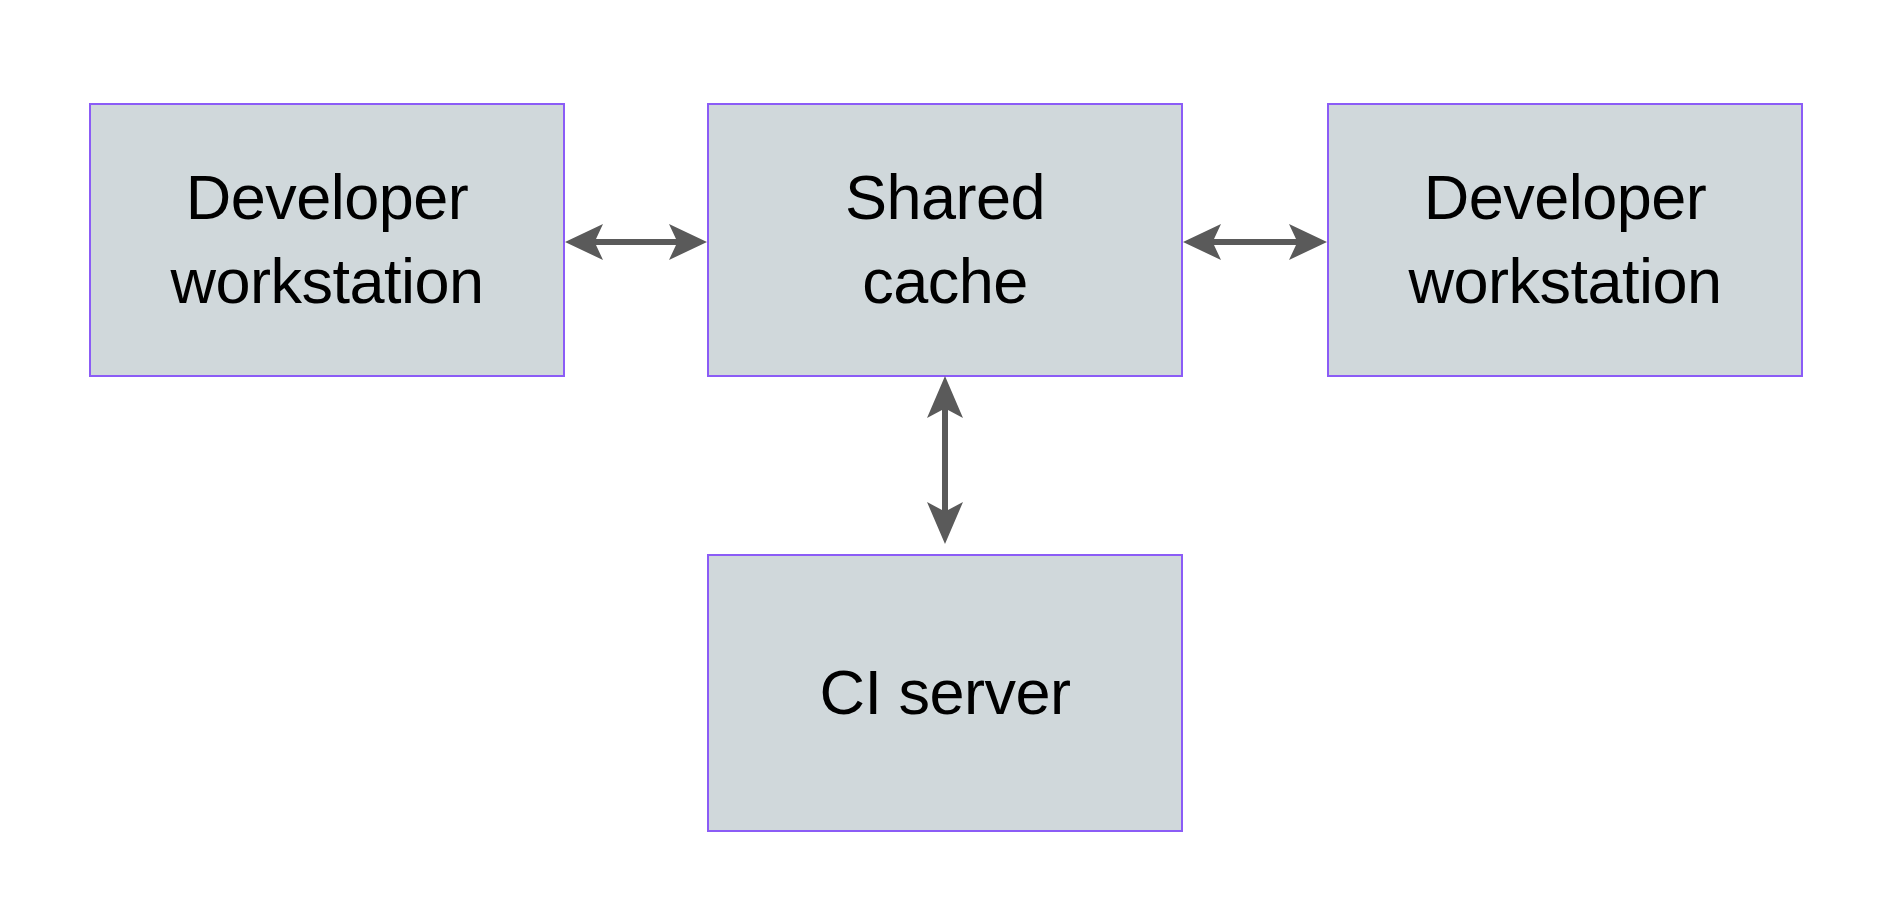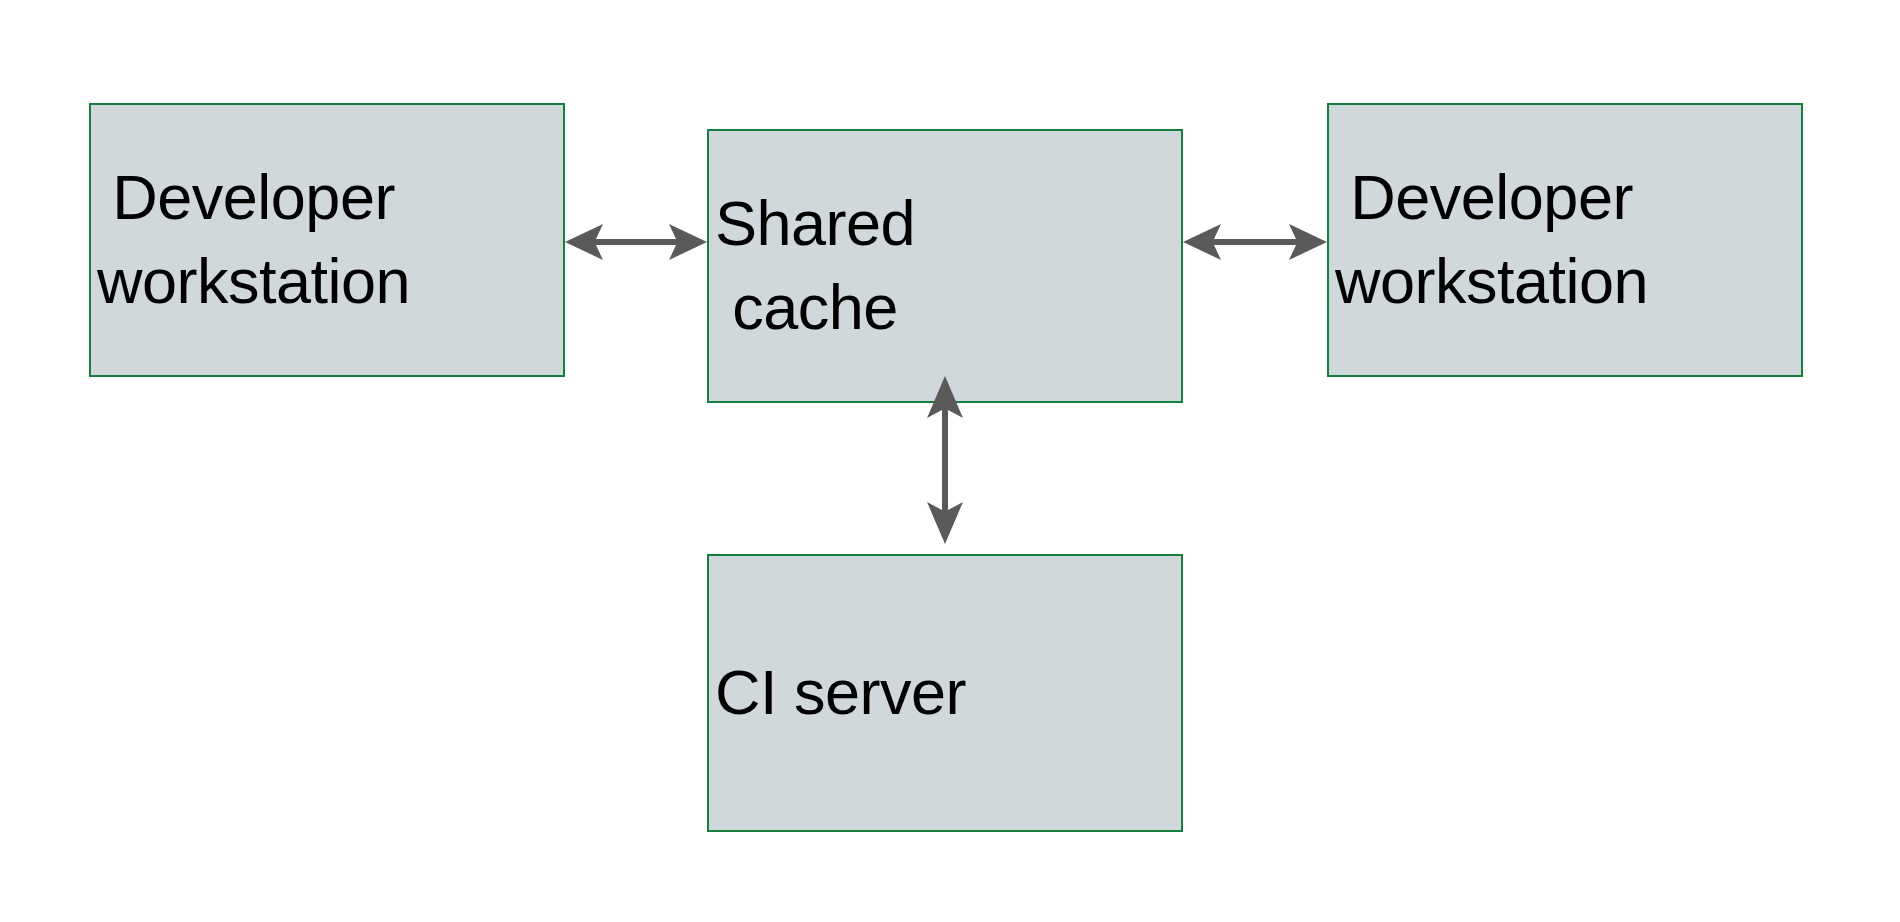--- a/index.html
+++ b/index.html
@@ -16,24 +16,24 @@
   #diagram-canvas {
     position: relative;
     width: 1900px;
     height: 922px;
     background: #ffffff;
   }
   .node {
     position: absolute;
     box-sizing: border-box;
     background: #d0d8db;
-    border: 2px solid #15803d;
+    border: 2px solid #8b5cf6;
     display: flex;
     align-items: center;
-    justify-content: flex-start;
+    justify-content: center;
     text-align: center;
   }
   .node-label {
     font-family: "Liberation Sans", sans-serif;
     font-size: 63px;
     line-height: 1.33;
     color: #000000;
     letter-spacing: -0.5px;
     white-space: pre-line;
     padding: 0 6px;
@@ -42,21 +42,20 @@
     left: 89px;
     top: 103px;
     width: 476px;
     height: 274px;
   }
   #node-shared-cache {
     left: 707px;
     top: 103px;
     width: 476px;
     height: 274px;
-    margin-top: 26px;
   }
   #node-dev-right {
     left: 1327px;
     top: 103px;
     width: 476px;
     height: 274px;
   }
   #node-ci-server {
     left: 707px;
     top: 544px;

